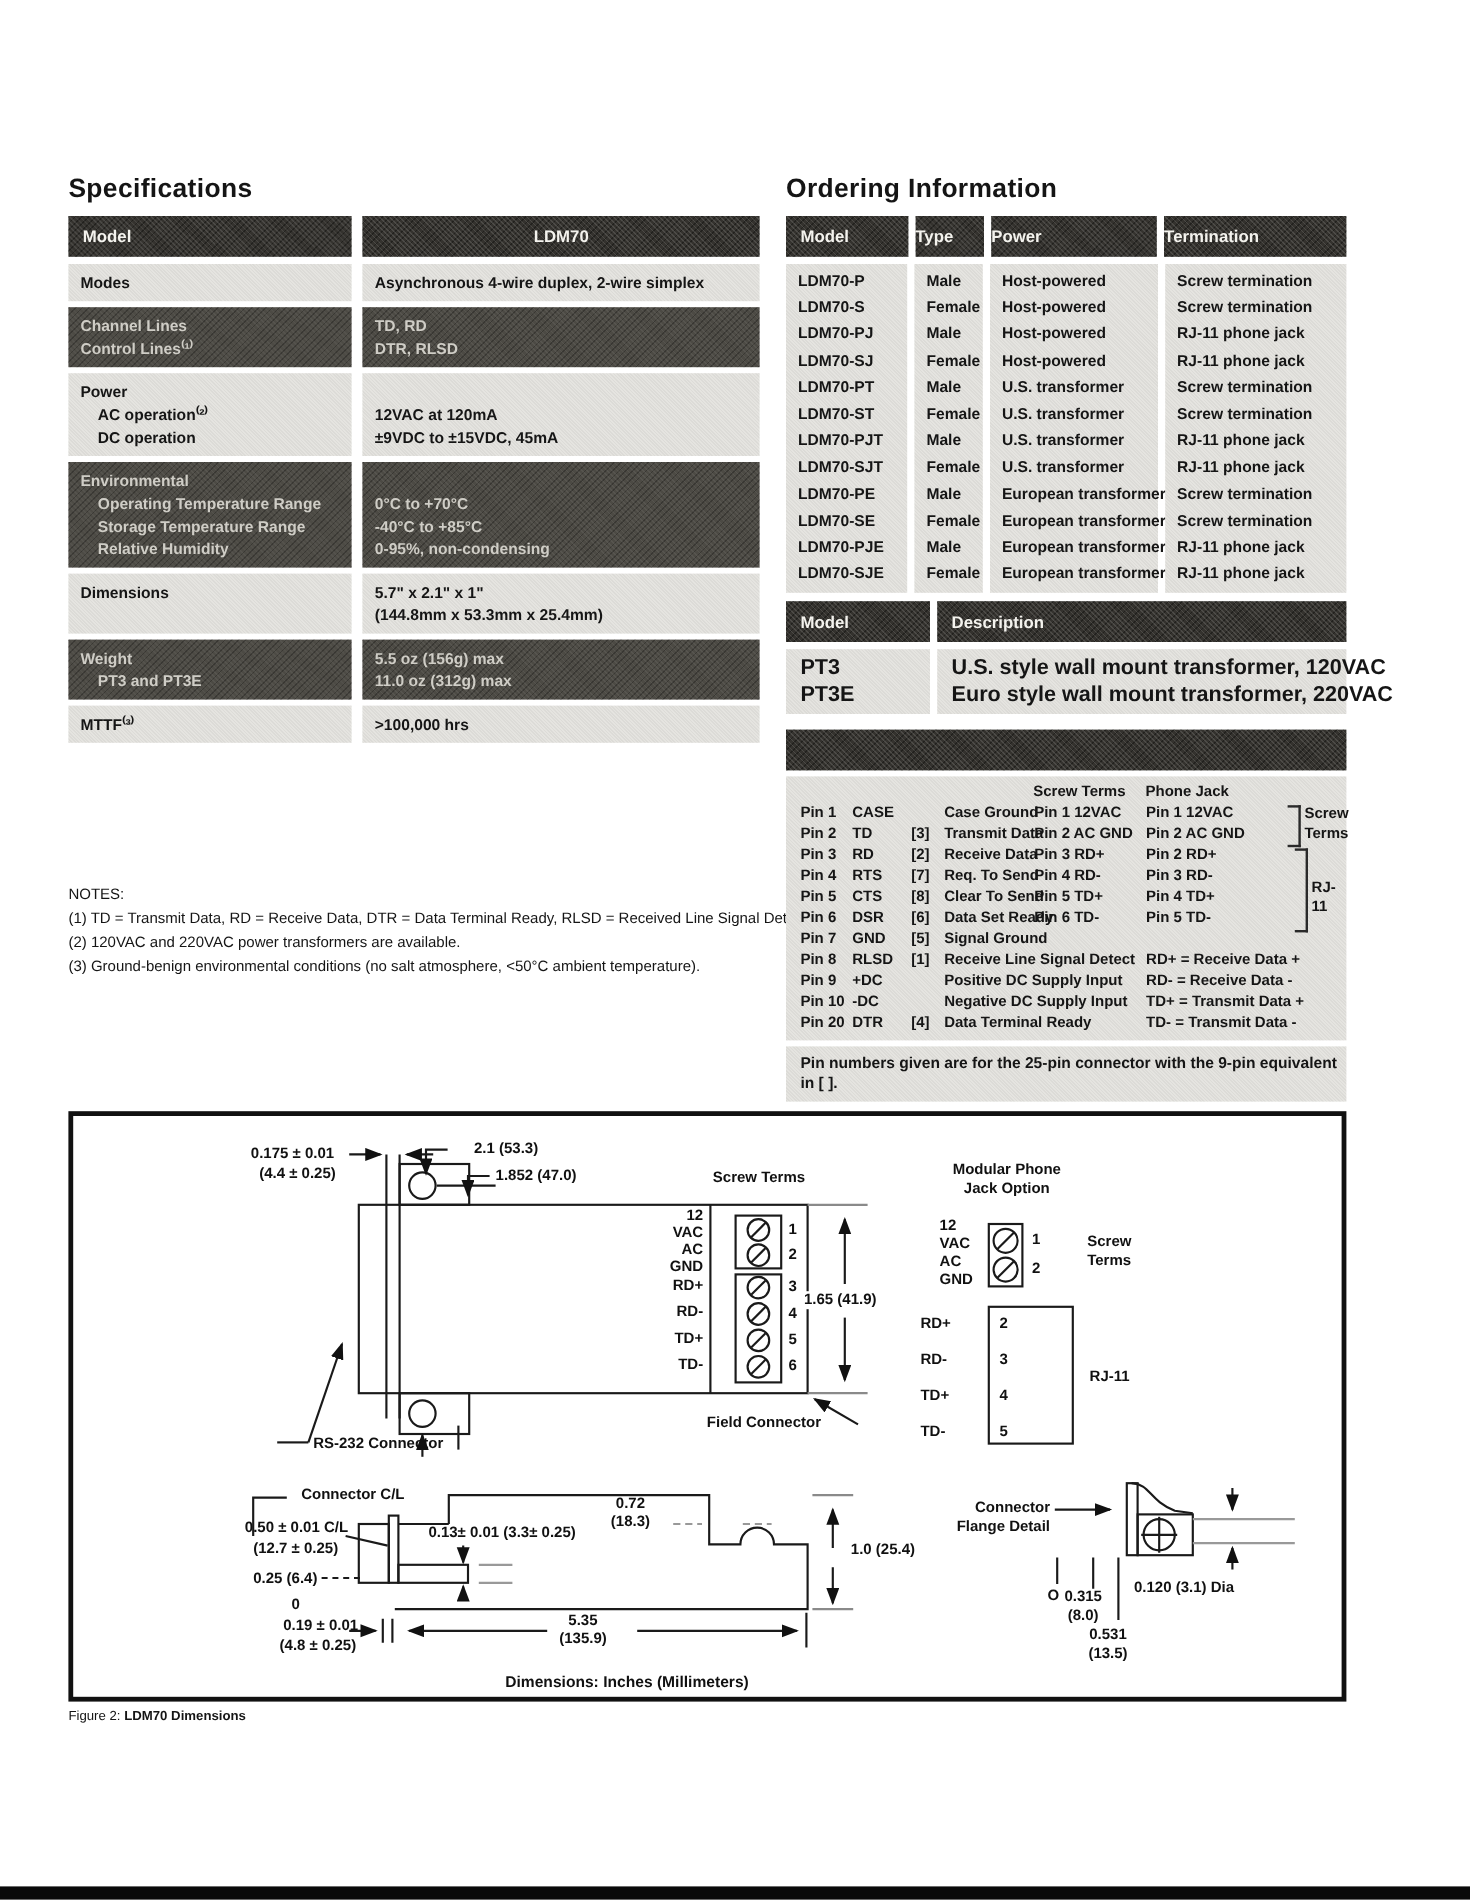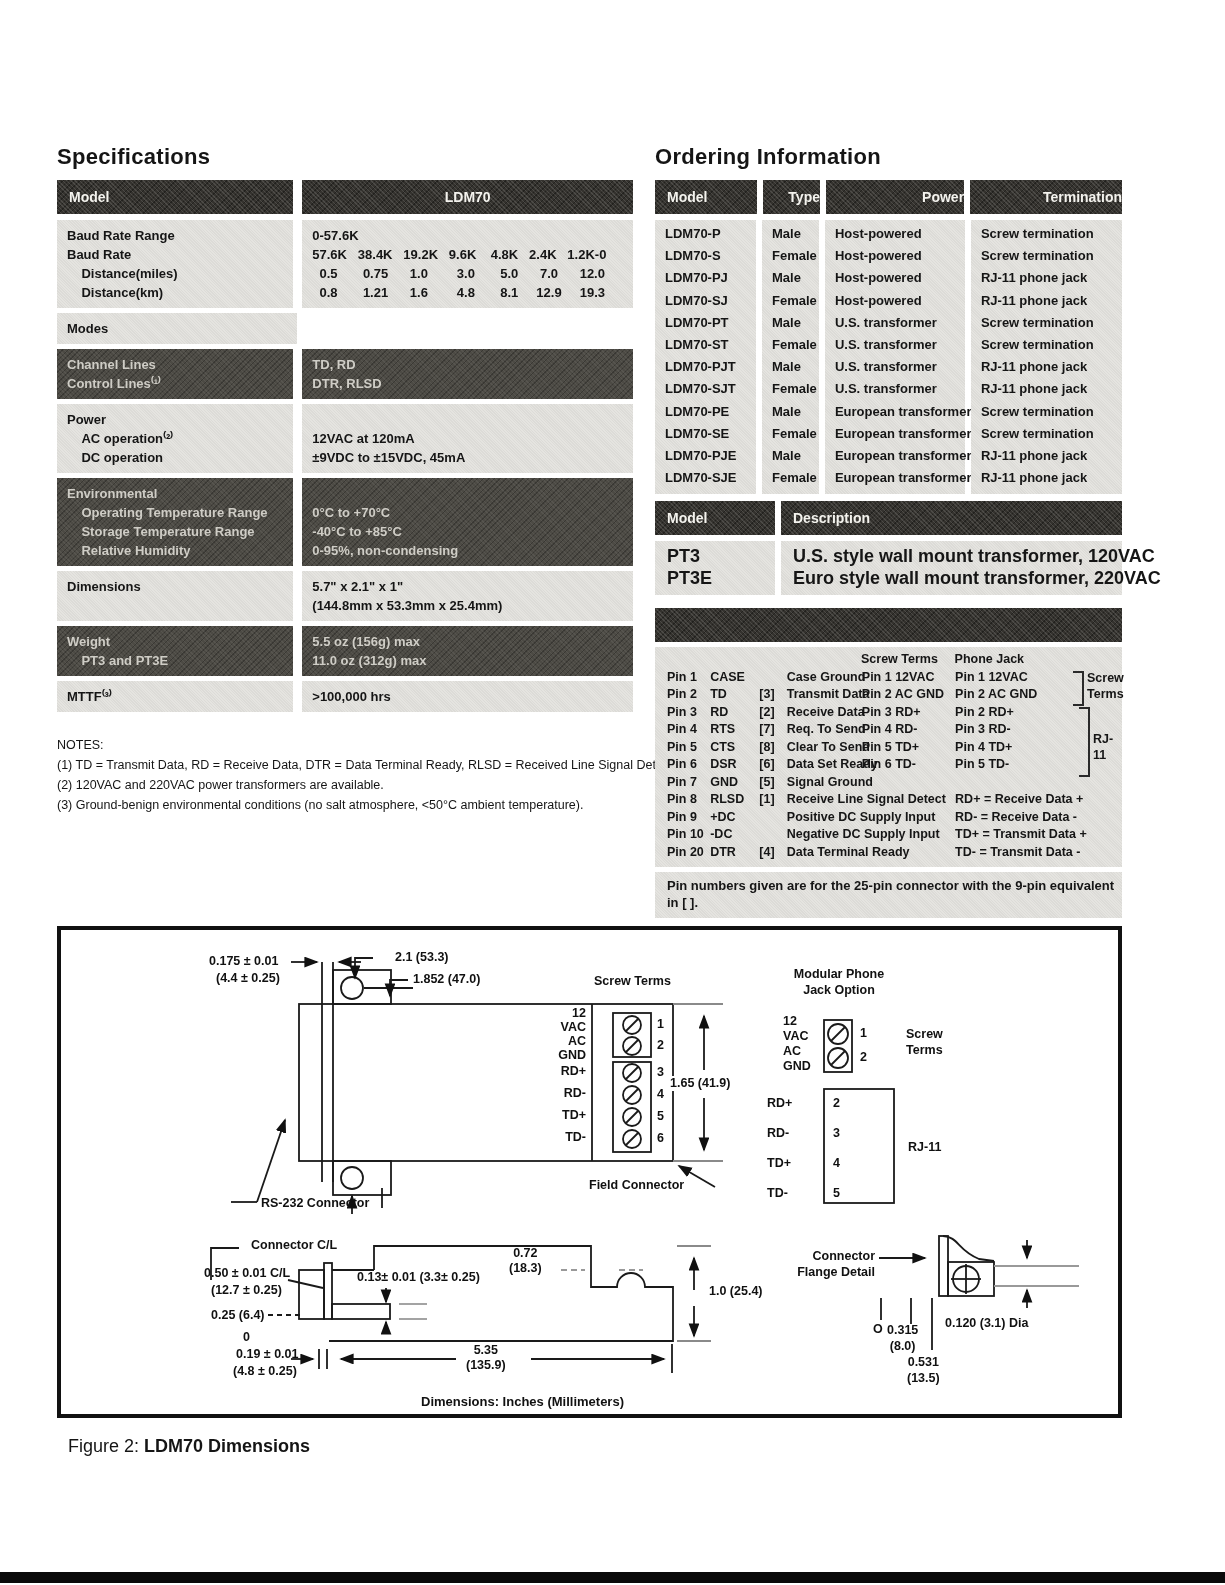--- a/index.html
+++ b/index.html
@@ -26,21 +26,21 @@
   .spec-row .cell{white-space:pre-wrap;font-size:13px;font-weight:bold;line-height:19px;
                   padding:6px 6px 6px 10px;box-sizing:border-box;}
   .spec-row .label{width:240px;}
   .spec-row .value{width:336px;}
   
   #notes{position:absolute;left:57px;top:736px;width:640px;font-size:12.5px;line-height:19px;}
   #notes .nt{margin-bottom:1px;white-space:nowrap;}
   
   #ord-table{position:absolute;left:655px;top:180px;width:467px;}
   .ord-hdr{display:flex;gap:6px;margin-bottom:6px;}
-  .ord-hdr div{height:34px;line-height:34px;font-size:14px;text-align:right;box-sizing:border-box;}
+  .ord-hdr div{height:34px;line-height:34px;font-size:14px;text-align:left;box-sizing:border-box;}
   .ord-body{display:flex;gap:6px;align-items:flex-end;}
   .ow1{width:103px;} .ow2{width:58px;} .ow3{width:140px;} .ow4{width:154px;}
   .ord-col{padding:3px 0 5px 0;}
   .ord-col div{font-size:13px;font-weight:bold;line-height:22.2px;padding-left:10px;white-space:nowrap;}
   
   #desc-table{position:absolute;left:655px;top:501px;width:467px;}
   .desc-hdr{display:flex;gap:6px;margin-bottom:6px;}
   .desc-hdr div{height:34px;line-height:34px;font-size:14px;padding-left:12px;box-sizing:border-box;}
   .dw1{width:120px;} .dw2{width:341px;}
   .desc-body{display:flex;gap:6px;}
@@ -64,53 +64,44 @@
   #bk-screw-label{left:432px;top:23px;}
   #bk-rj-label{left:438px;top:84px;}
   #pin-note{position:absolute;left:655px;top:872px;width:467px;box-sizing:border-box;
             padding:5px 8px 7px 12px;font-size:13px;font-weight:bold;line-height:17px;}
   #pin-note .inner{width:452px;}
   
   #figure{position:absolute;left:57px;top:926px;width:1057px;height:484px;border:4px solid #111;background:#fff;}
   #figure svg{position:absolute;left:0;top:0;}
   .fl{position:absolute;font-size:12.5px;font-weight:bold;color:#111;white-space:pre-line;line-height:15px;}
   .fl.c{text-align:center;} .fl.r{text-align:right;}
-  #fig-caption{position:absolute;left:68px;top:1424px;font-size:18px;margin-top:12px;}
+  #fig-caption{position:absolute;left:57px;top:1424px;font-size:11px;}
   #fig-caption .bold{font-weight:bold;}
   #bottom-bar{position:absolute;left:0;top:1572px;width:1225px;height:11px;background:#0a0a0a;}
 </style>
 </head>
 <body>
 
 <div id="page">
 
   <div class="h1" style="left:57px;top:144px;">Specifications</div>
   <div class="h1" style="left:655px;top:144px;">Ordering  Information</div>
 
   <div id="spec-table">
     <div class="spec-hdr">
       <div class="hl band">Model</div>
       <div class="hv band">LDM70</div>
     </div>
     <div>
 
-        <div class="spec-row">
-          <div class="cell label panel">Baud Rate Range
-Baud Rate
-    Distance(miles)
-    Distance(km)</div>
-          <div class="cell value panel">0-57.6K
-57.6K   38.4K   19.2K   9.6K    4.8K   2.4K   1.2K-0
-  0.5       0.75      1.0        3.0       5.0      7.0      12.0
-  0.8       1.21      1.6        4.8       8.1     12.9     19.3</div>
-        </div>
 
 
         <div class="spec-row">
           <div class="cell label panel">Modes</div>
+          <div class="cell value panel">Asynchronous 4-wire duplex, 2-wire simplex</div>
         </div>
 
         <div class="spec-row">
           <div class="cell label darkrow">Channel Lines
 Control Lines⁽¹⁾</div>
           <div class="cell value darkrow">TD, RD
 DTR, RLSD</div>
         </div>
 
         <div class="spec-row">

